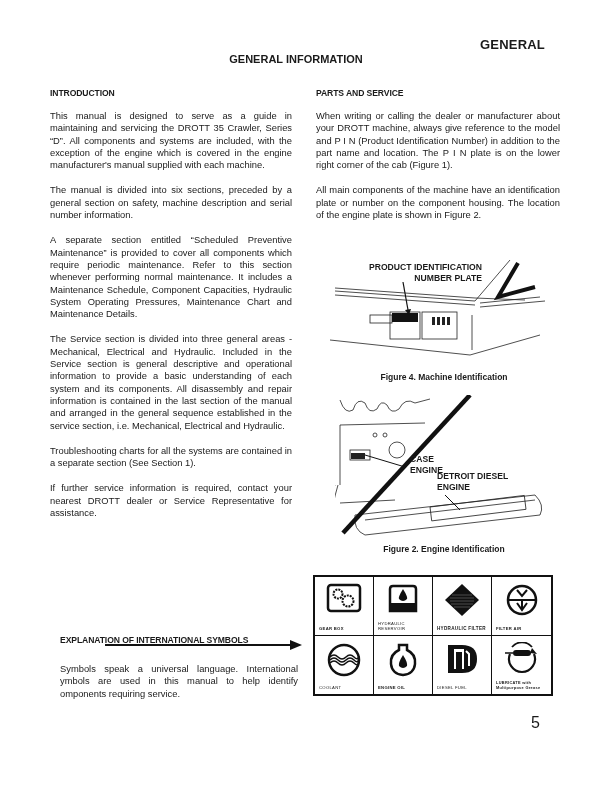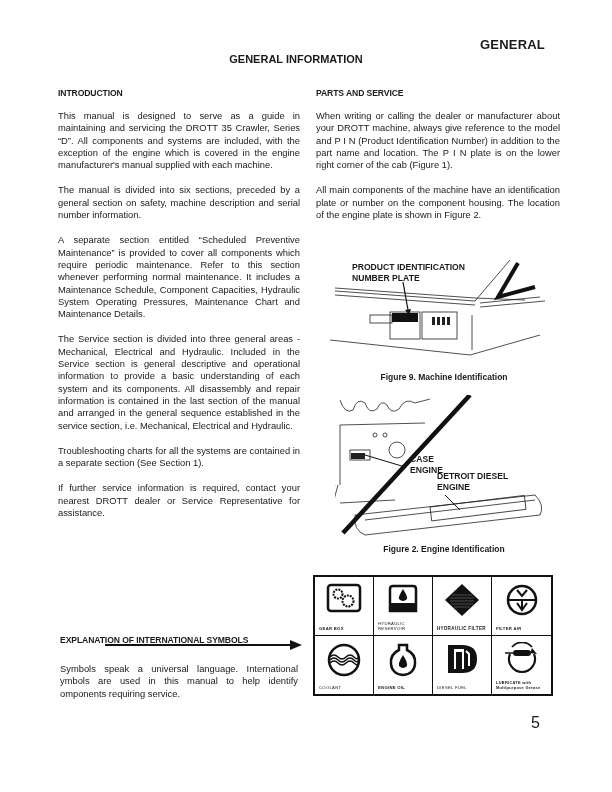--- a/index.html
+++ b/index.html
@@ -4,24 +4,24 @@
 <style>
   html, body { margin:0; padding:0; background:#ffffff; }
   body { width:612px; height:792px; position:relative; overflow:hidden;
          font-family:"Liberation Sans", sans-serif; color:#1a1a1a; }
   .abs { position:absolute; }
   .section-tab { left:480px; top:37px; font-weight:bold; font-size:13px; letter-spacing:0.2px; }
   .page-title { left:0; width:592px; top:53px; text-align:center; font-weight:bold; font-size:11px; }
   .h { font-weight:bold; font-size:8.6px; letter-spacing:-0.1px; }
   .col { width:242px; font-size:9.35px; line-height:12.3px; text-align:justify; }
   .col p { margin:0 0 13px 0; }
-  .left { left:58px; }
+  .left { left:50px; }
   .right { left:316px; }
   .caption { font-weight:bold; font-size:8.5px; text-align:center; width:242px; }
-  .fig-label { font-weight:bold; font-size:8.6px; text-align:left; line-height:11px; }
+  .fig-label { font-weight:bold; font-size:8.6px; text-align:right; line-height:11px; }
   .grid { left:313px; top:575px; width:240px; height:121px; border:2px solid #111;
           display:grid; grid-template-columns:repeat(4,1fr); grid-template-rows:1fr 1fr; box-sizing:border-box; }
   .cell { border-right:1.5px solid #111; border-bottom:1.5px solid #111; position:relative; }
   .cell:nth-child(4n) { border-right:none; }
   .cell:nth-child(n+5) { border-bottom:none; }
   .cell svg { position:absolute; left:50%; top:6px; transform:translateX(-50%); }
   .cell .lbl { position:absolute; left:4px; right:3px; bottom:4px; font-size:4.2px; font-weight:bold; letter-spacing:0.3px; line-height:5px; }
   .page-num { left:531px; top:714px; font-size:16px; }
   .arrow-line { left:105px; top:644px; width:192px; height:2px; background:#111; }
   .arrow-head { left:290px; top:640px; width:0; height:0; border-top:5px solid transparent; border-bottom:5px solid transparent; border-left:12px solid #111; }
@@ -79,21 +79,21 @@
       <rect x="112" y="62" width="3" height="8"></rect>
       <rect x="117" y="62" width="3" height="8"></rect>
     </g>
   <line x1="73" y1="27" x2="78" y2="55" stroke="#111" stroke-width="1.2"></line>
   <polygon points="75,55 81,54 79,60" fill="#111"></polygon>
 </svg>
 <div class="abs fig-label" style="left:352px; top:262px; width:130px;">
   <div>PRODUCT IDENTIFICATION</div>
   <div>NUMBER PLATE</div>
 </div>
-<div class="abs caption" style="left:323px; top:372px;">Figure 9.  Machine Identification</div>
+<div class="abs caption" style="left:323px; top:372px;">Figure 4.  Machine Identification</div>
 
 <svg class="abs" style="left:335px; top:395px;" width="240" height="145" viewBox="0 0 240 145">
   <g stroke="#222" fill="none" stroke-width="0.8">
     <path d="M5 5 Q10 20 18 15 Q22 2 30 8 Q34 20 42 14 Q46 4 52 10 Q56 20 64 14 Q70 2 80 8 L95 4"></path>
     <line x1="5" y1="30" x2="90" y2="28"></line>
     <line x1="5" y1="30" x2="5" y2="90"></line>
     <circle cx="40" cy="40" r="2"></circle>
       <circle cx="50" cy="40" r="2"></circle>
     <circle cx="62" cy="55" r="8"></circle>
     <rect x="15" y="55" width="20" height="10"></rect>

